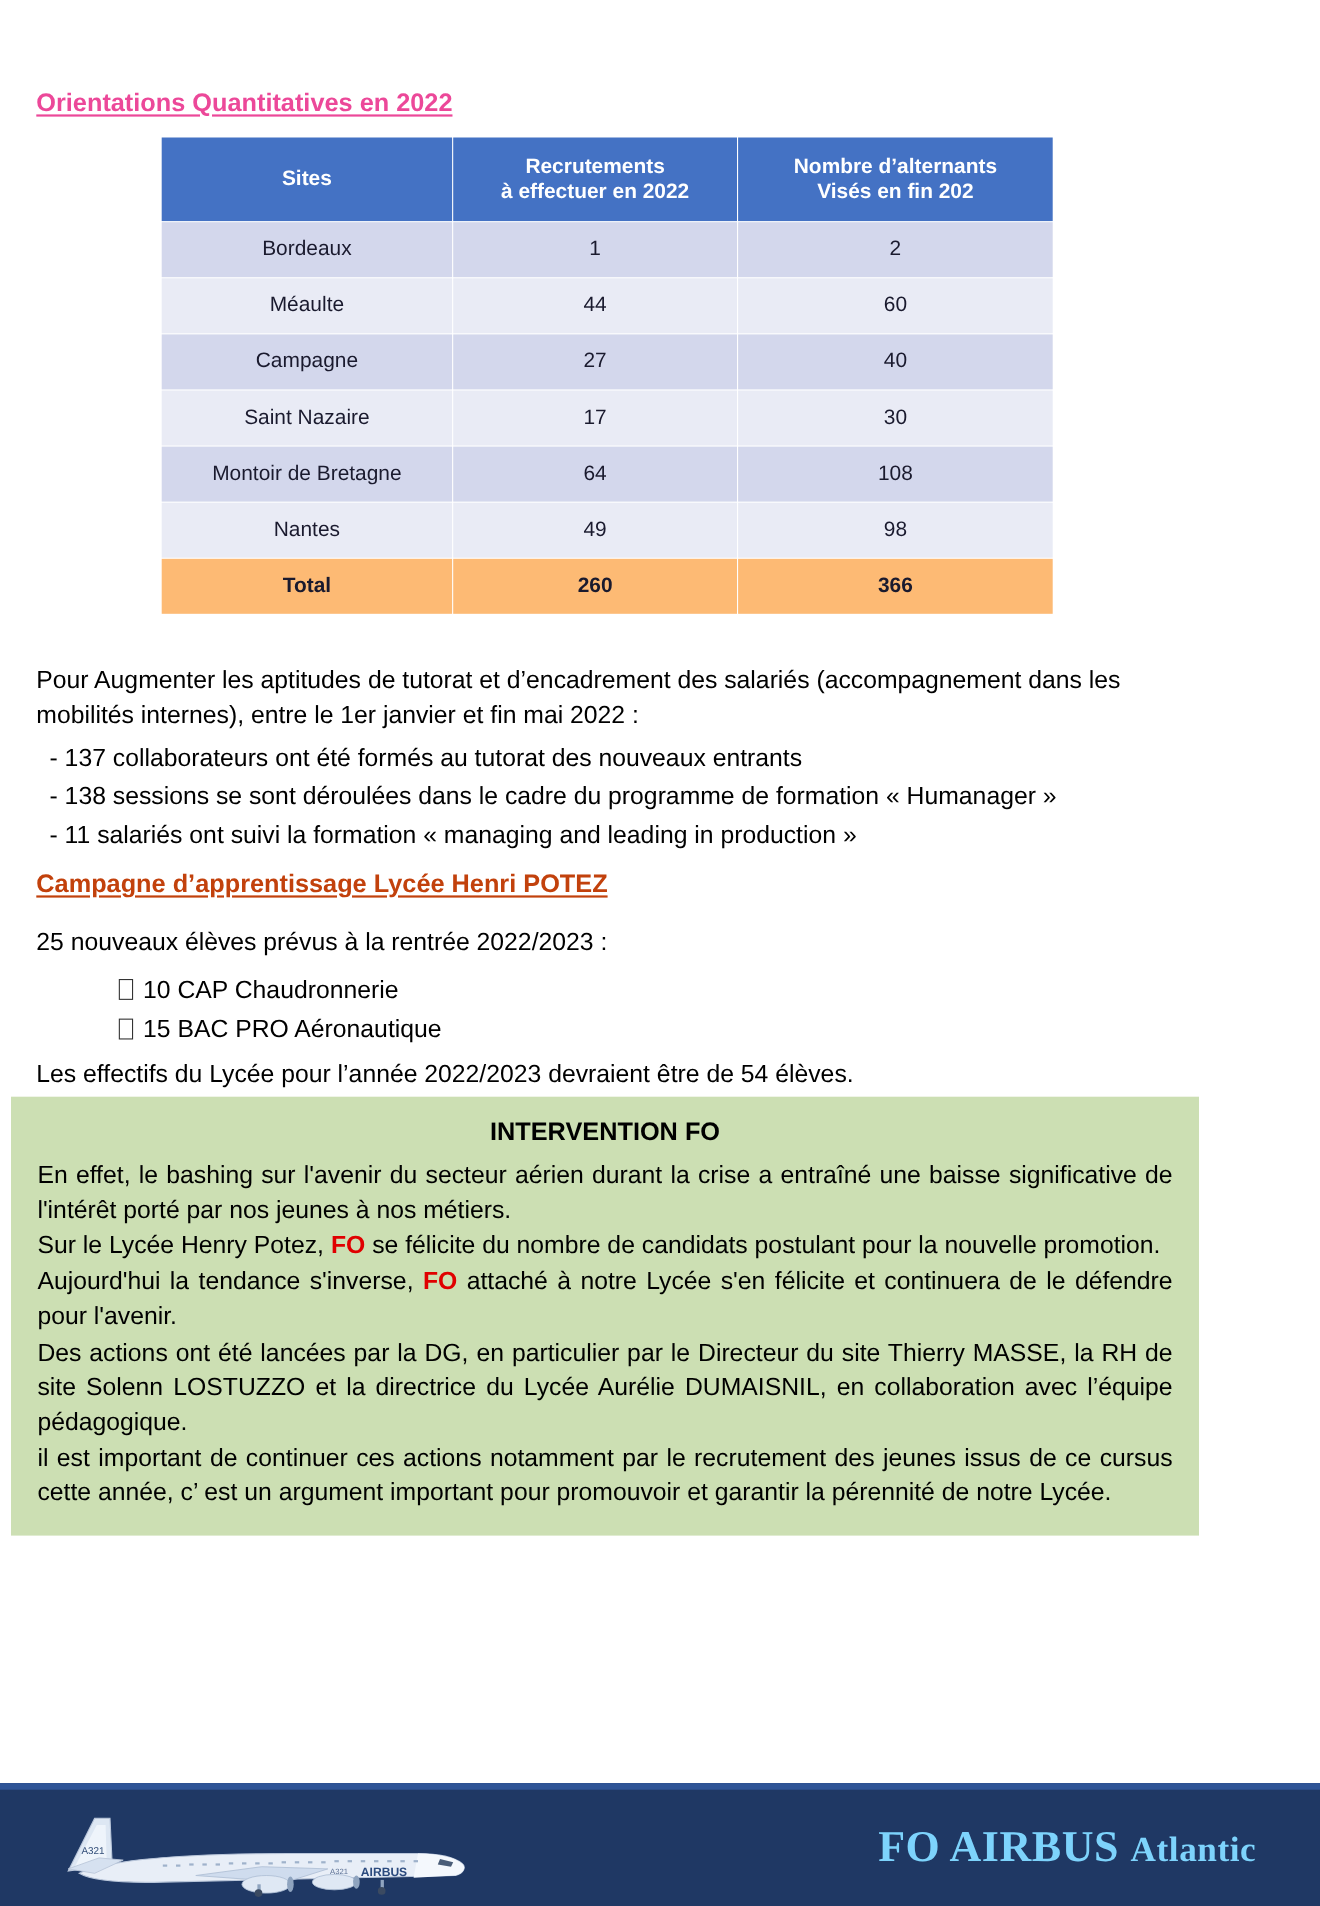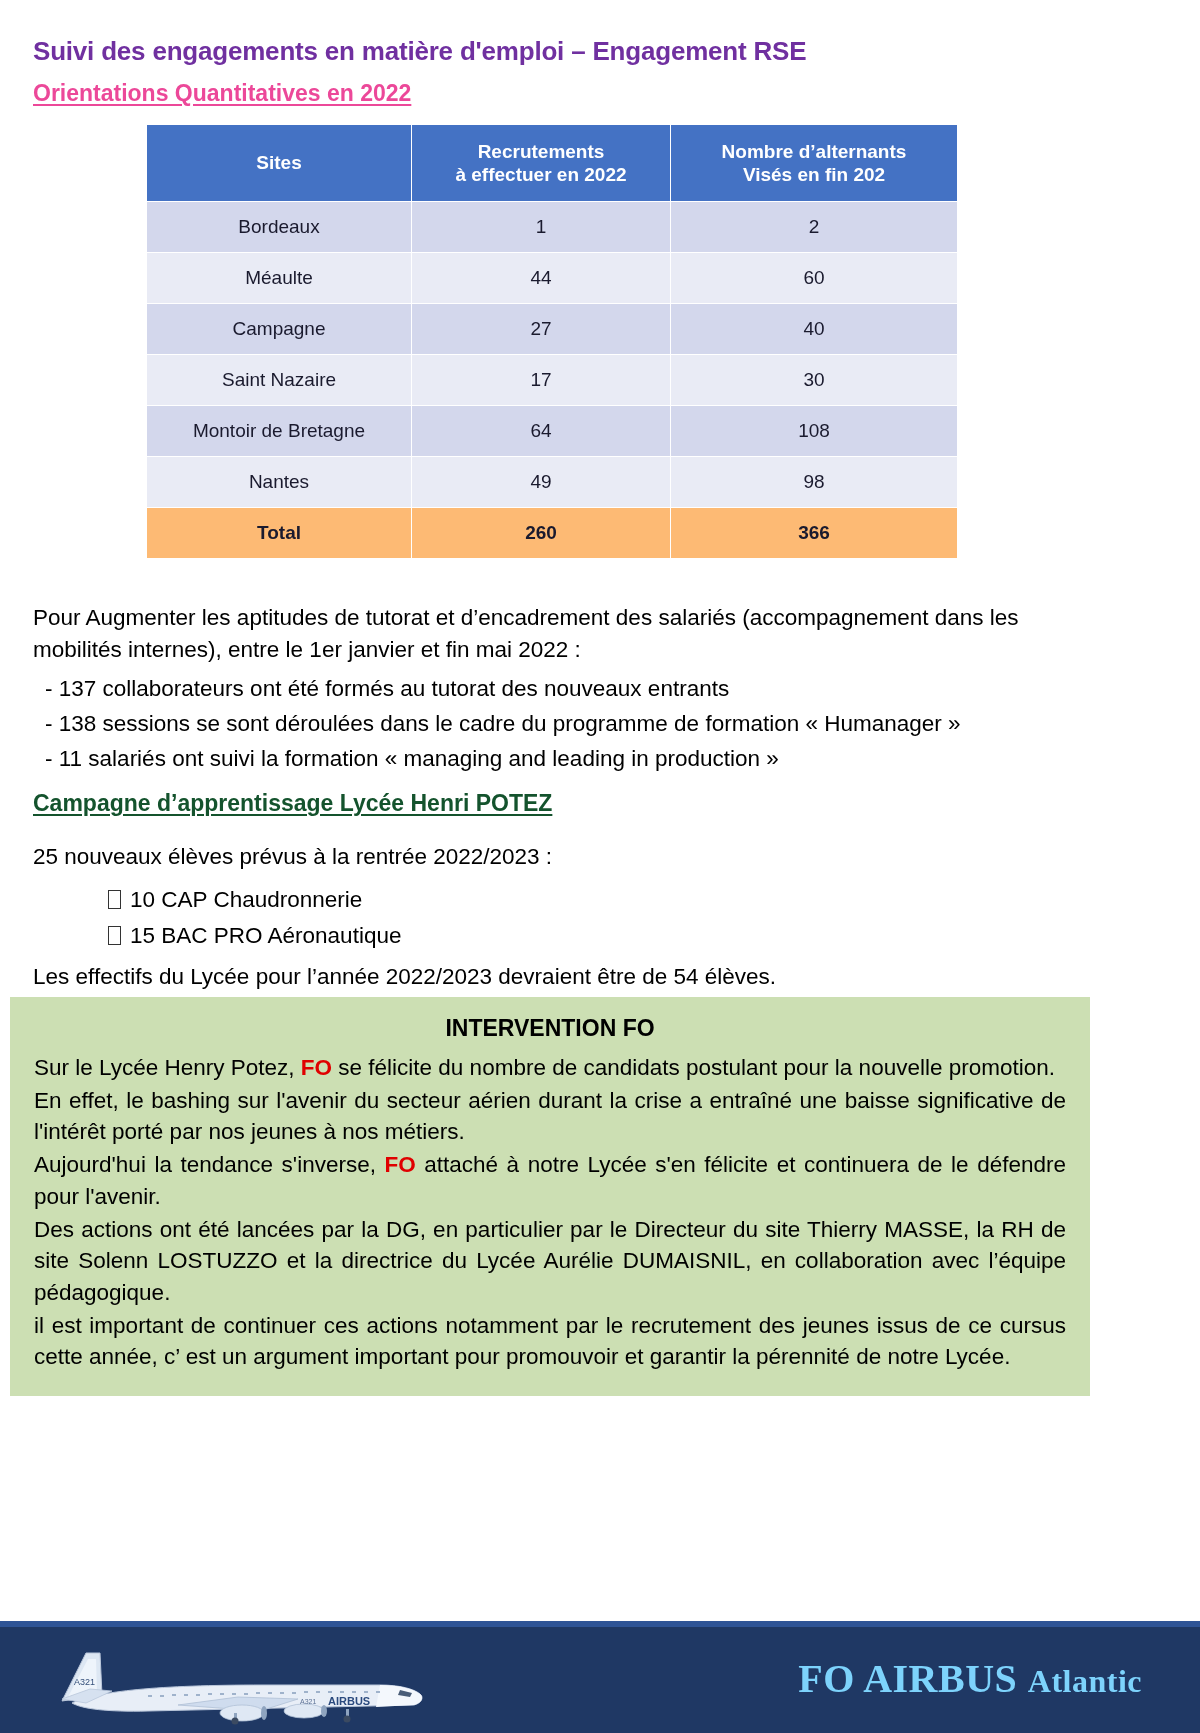--- a/index.html
+++ b/index.html
@@ -112,21 +112,21 @@
     line-height: 1.55;
     color: #000000;
   }
 
   .section-head {
     position: absolute;
     left: 33px;
     top: 790px;
     font-size: 23px;
     font-weight: bold;
-    color: #14532d;
+    color: #c2410c;
     text-decoration: underline;
     text-underline-offset: 3px;
     white-space: nowrap;
   }
 
   .lycee-block {
     position: absolute;
     left: 33px;
     top: 841px;
     width: 1030px;
@@ -225,21 +225,20 @@
     top: 8px;
     width: 440px;
     height: 104px;
   }
 </style>
 </head>
 <body>
 
 <div class="page">
 
-  <div class="doc-title">Suivi des engagements en matière d'emploi – Engagement RSE</div>
   <div class="sub-title">Orientations Quantitatives en 2022</div>
 
   <div class="table-wrap">
     <table class="data">
       <thead>
         <tr>
           <th class="col-sites">
             <span>Sites</span>
           </th>
           <th class="col-rec">
@@ -316,25 +315,25 @@
         <span class="glyph-box"></span><span>15 BAC PRO Aéronautique</span>
       </li>
     </ul>
     <p class="lycee-foot">Les effectifs du Lycée pour l’année 2022/2023 devraient être de 54 élèves.</p>
   </div>
 
   <div class="fo-box">
     <div class="fo-box-title">INTERVENTION FO</div>
 
     <p class="fo-p">
+      <span>En effet, le bashing sur l'avenir du secteur aérien durant la crise a entraîné une baisse significative de l'intérêt porté par nos jeunes à nos métiers.</span>
+    </p>
+
+    <p class="fo-p">
       <span>Sur le Lycée Henry Potez, </span><span class="fo-red">FO</span><span> se félicite du nombre de candidats postulant pour la nouvelle promotion.</span>
-    </p>
-
-    <p class="fo-p">
-      <span>En effet, le bashing sur l'avenir du secteur aérien durant la crise a entraîné une baisse significative de l'intérêt porté par nos jeunes à nos métiers.</span>
     </p>
 
     <p class="fo-p">
       <span>Aujourd'hui la tendance s'inverse, </span><span class="fo-red">FO</span><span> attaché à notre Lycée s'en félicite et continuera de le défendre pour l'avenir.</span>
     </p>
 
     <p class="fo-p">
       <span>Des actions ont été lancées par la DG, en particulier par le Directeur du site Thierry MASSE, la RH de site Solenn LOSTUZZO et la directrice du Lycée Aurélie DUMAISNIL, en collaboration avec l’équipe pédagogique.</span>
     </p>
 

